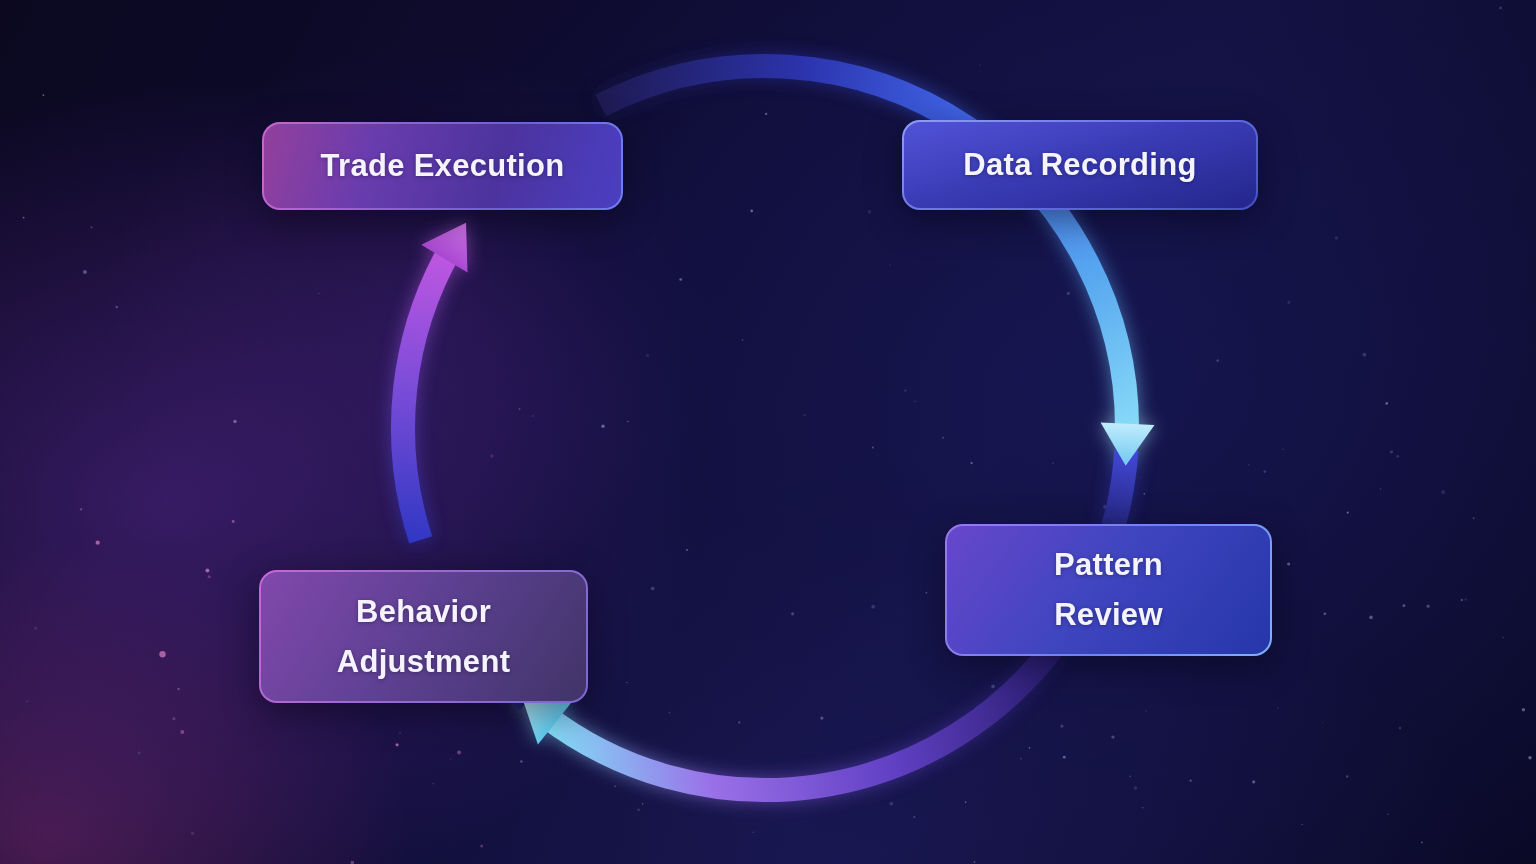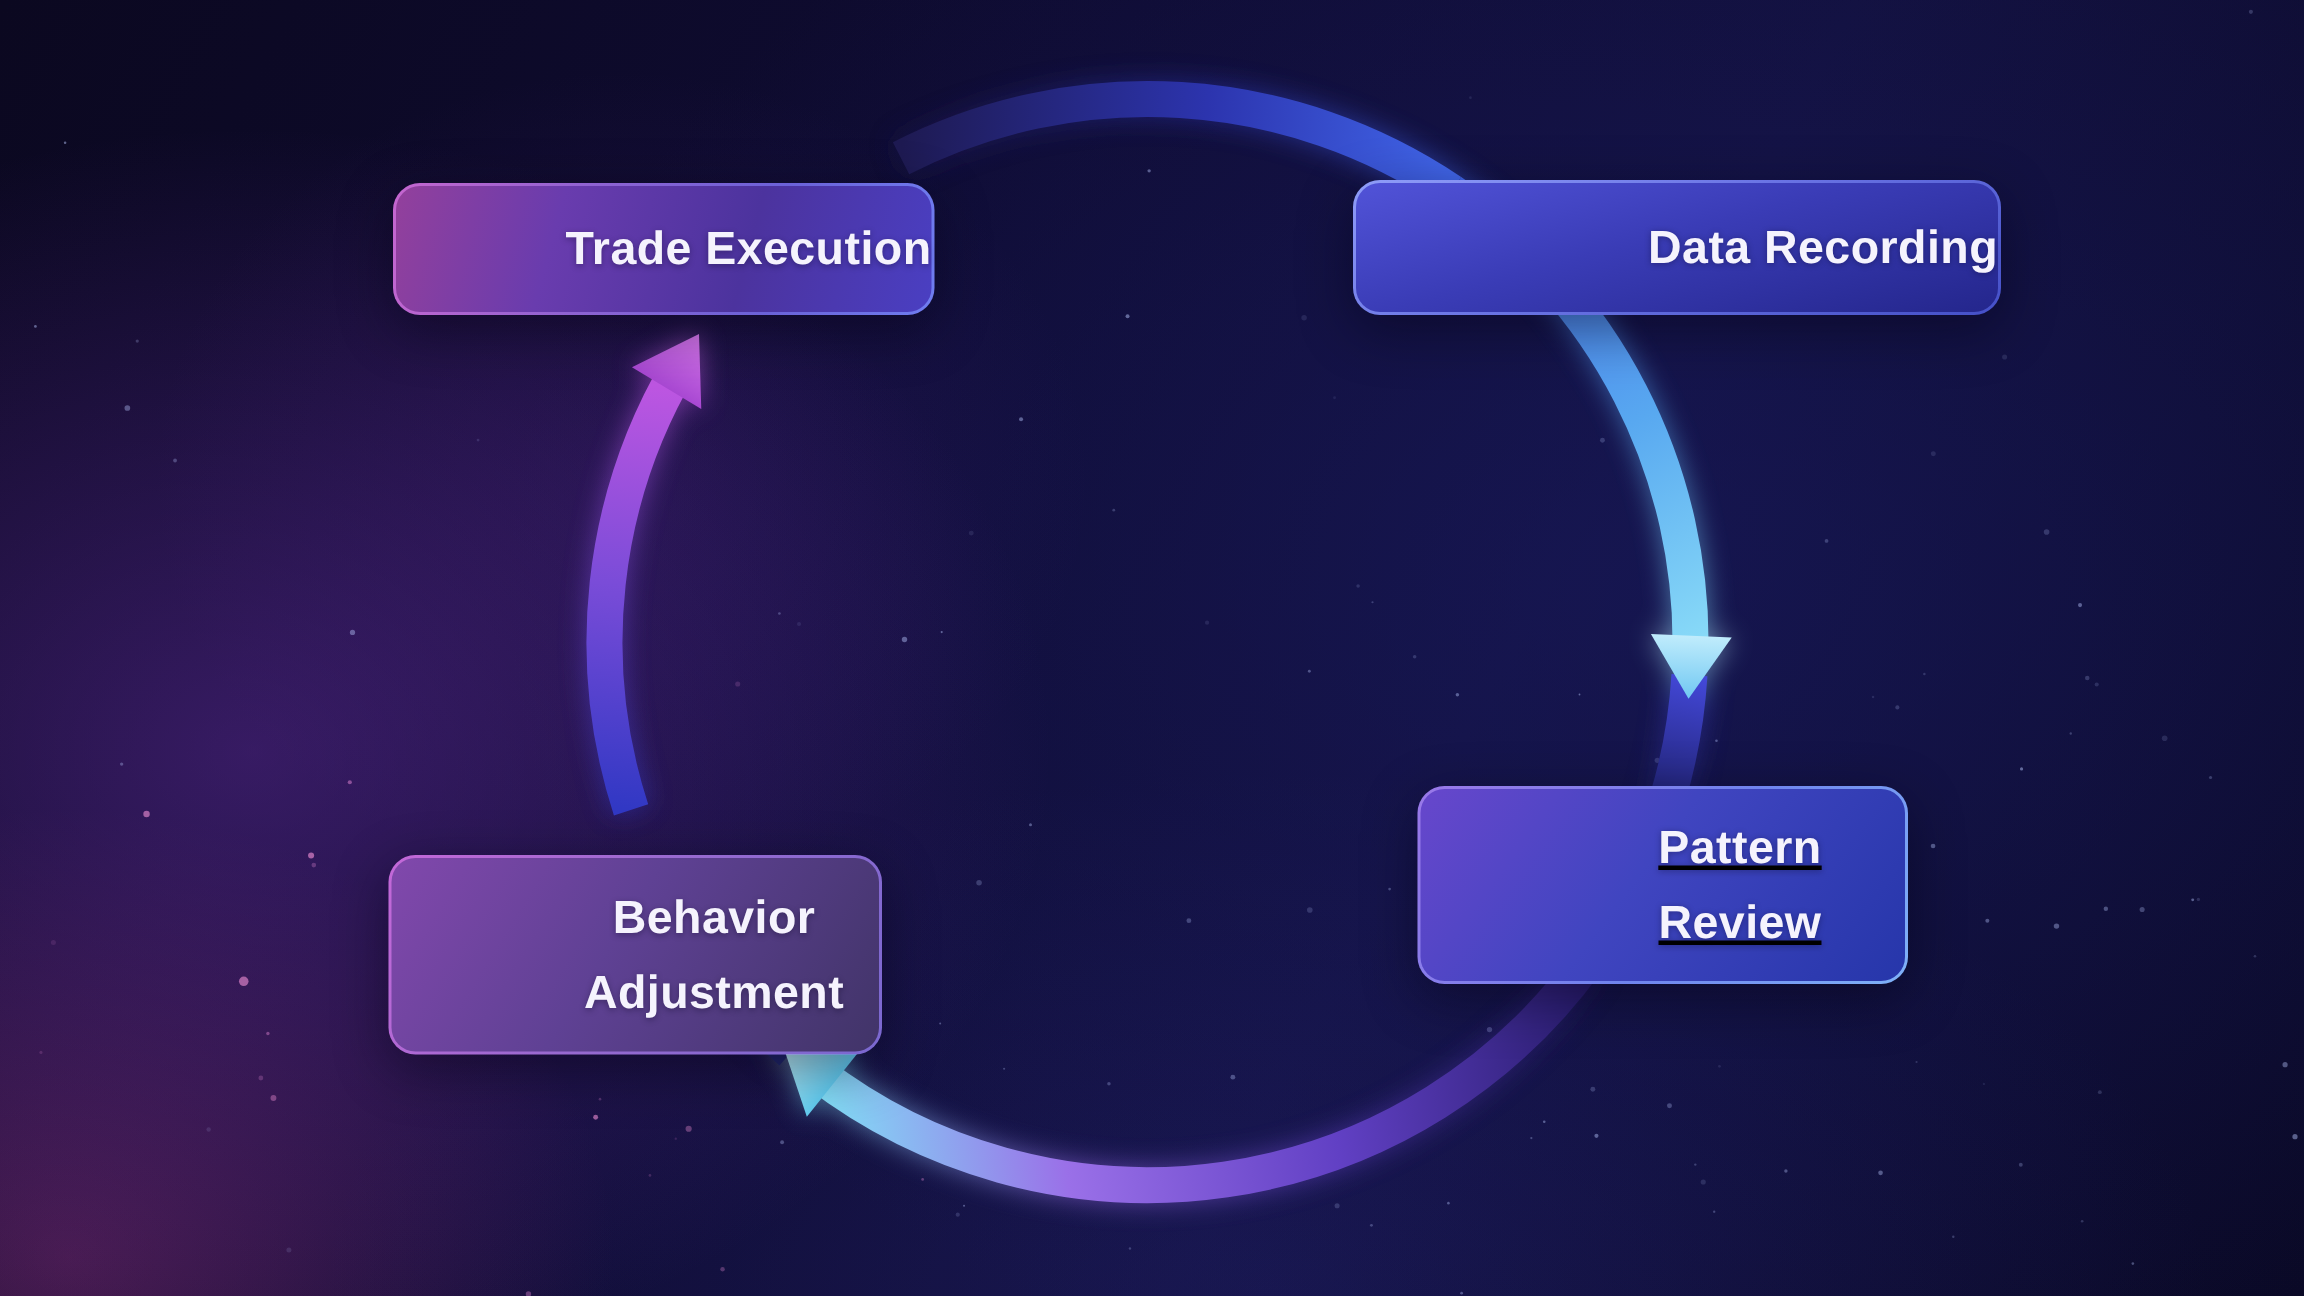--- a/index.html
+++ b/index.html
@@ -24,52 +24,52 @@
     position:absolute;
     box-sizing:border-box;
     padding:2px;
     border-radius:18px;
     box-shadow:0 10px 36px rgba(4,3,18,0.45);
   }
   .node-inner{
     width:100%;height:100%;
     box-sizing:border-box;
     border-radius:16px;
-    display:flex;align-items:center;justify-content:flex-end;
+    display:flex;align-items:center;justify-content:center;
     text-align:center;
   }
   .node-label{
     color:#f5f3fd;
     font-size:31px;
     font-weight:600;
     letter-spacing:0.3px;
     line-height:1.6;
     text-shadow:0 1px 4px rgba(10,5,30,0.35);
   }
   .two-line .node-label{max-width:220px;}
 
   .node-trade{left:262px;top:122px;width:361px;height:88px;
     background:linear-gradient(100deg,#c566cf 0%,#8f63d2 35%,#6b62d8 70%,#6f7df0 100%);}
   .node-trade .node-inner{
     background:linear-gradient(105deg,#93409c 0%,#693cae 30%,#4c339e 65%,#4a3fc2 100%);}
 
-  .node-data{left:902px;top:120px;width:432px;height:90px;
+  .node-data{left:902px;top:120px;width:356px;height:90px;
     background:linear-gradient(155deg,#8f9df8 0%,#6a74e4 45%,#4550c8 100%);}
   .node-data .node-inner{
     background:linear-gradient(165deg,#5153d8 0%,#3a3cb6 45%,#24268c 100%);}
 
   .node-behavior{left:259px;top:523px;width:329px;height:133px;
     background:linear-gradient(120deg,#c468d8 0%,#9a6ad0 45%,#7a68d0 100%);margin-top:47px;}
   .node-behavior .node-inner{
     background:linear-gradient(122deg,#8148ac 0%,#5f4194 45%,#413468 100%);}
 
   .node-pattern{left:945px;top:524px;width:327px;height:132px;
     background:linear-gradient(125deg,#9a78e8 0%,#6f84ee 55%,#7fb2f8 100%);}
   .node-pattern .node-inner{
-    background:linear-gradient(127deg,#6747cc 0%,#4045c0 45%,#2636aa 100%);text-decoration:underline;}
+    background:linear-gradient(127deg,#6747cc 0%,#4045c0 45%,#2636aa 100%);}
 </style>
 </head>
 <body>
 
 <div class="stage">
   <div class="bg"></div>
 
   <svg id="diagram-svg" width="1536" height="864" viewBox="0 0 1536 864">
     <filter id="blurF" x="-40%" y="-40%" width="180%" height="180%">
       <feGaussianBlur stdDeviation="9"></feGaussianBlur>

